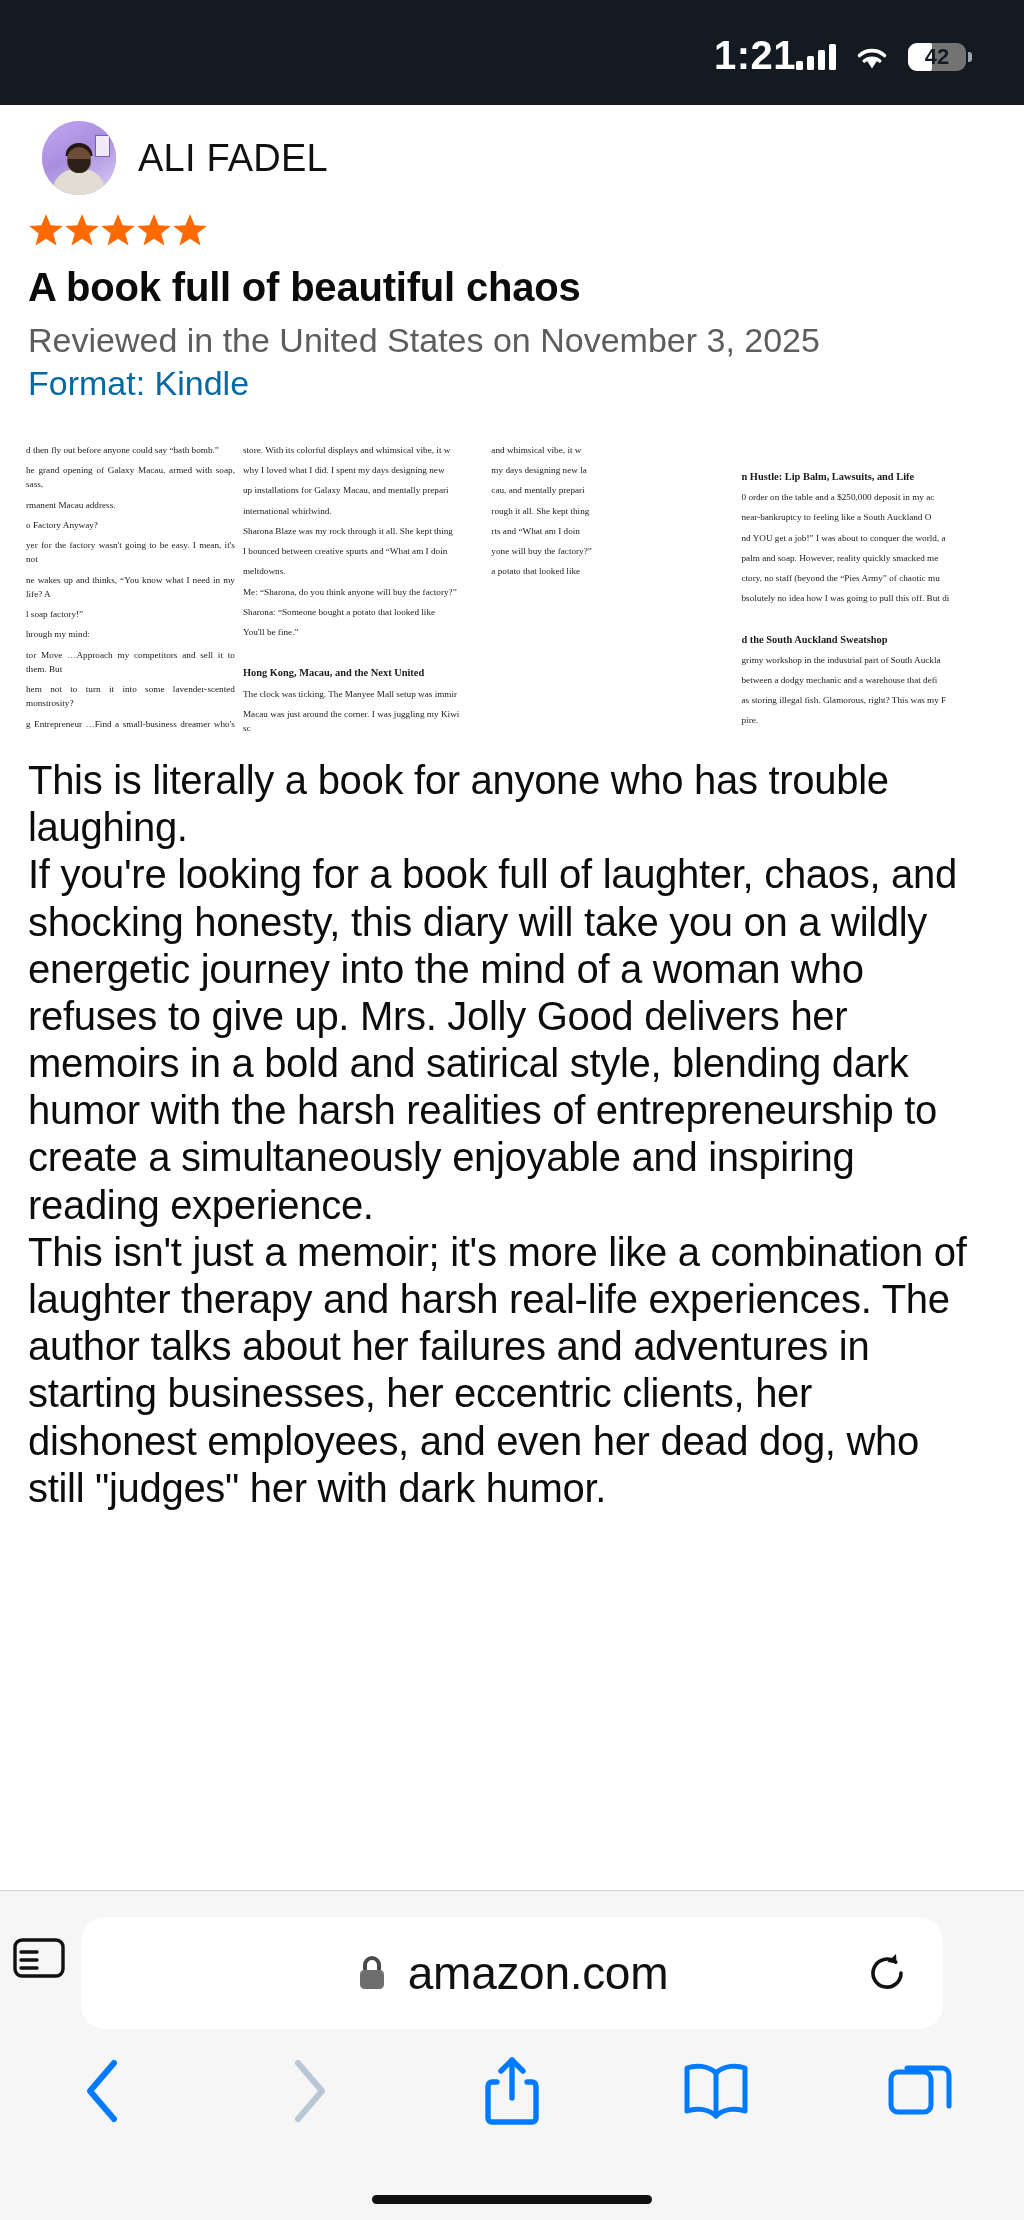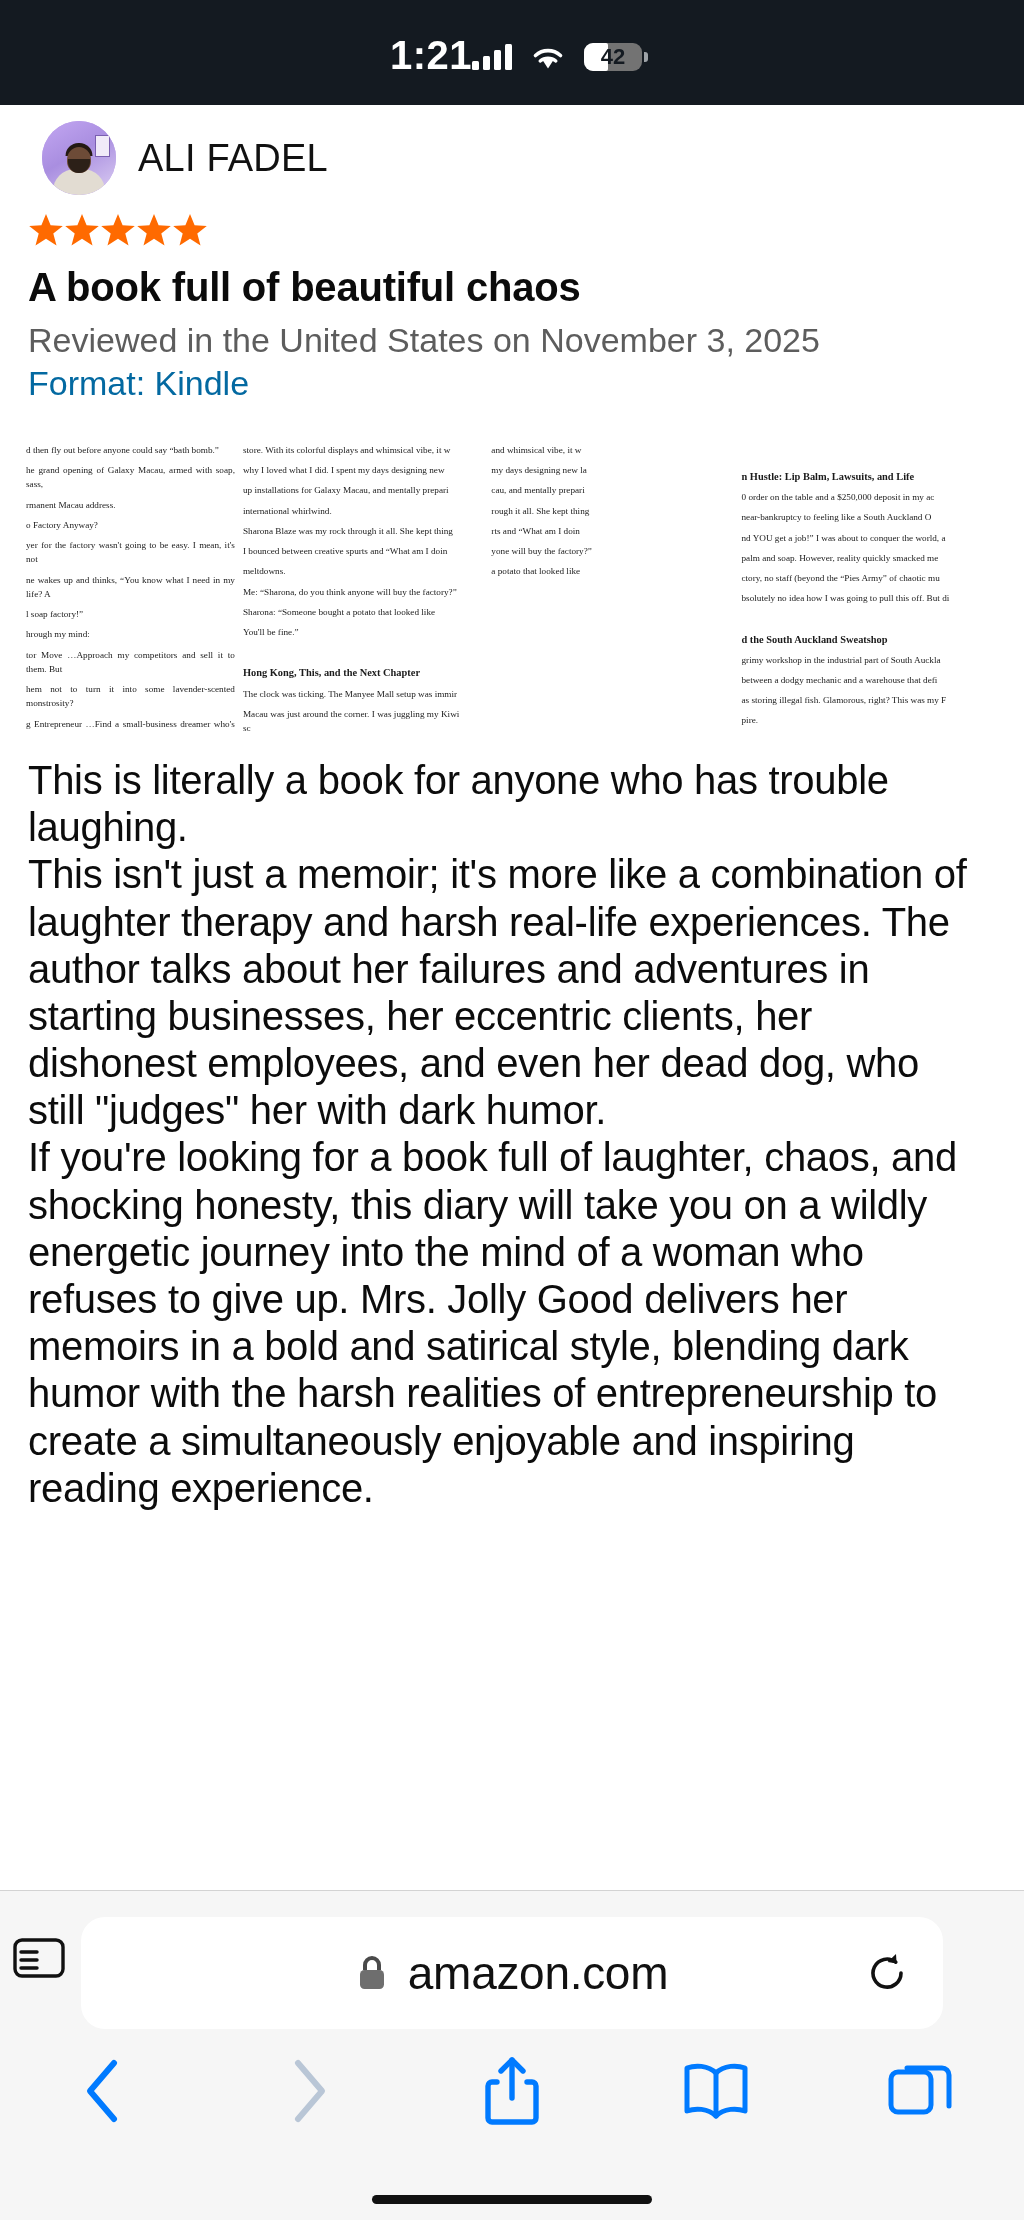--- a/index.html
+++ b/index.html
@@ -10,22 +10,22 @@
     overflow:hidden;
     position:relative;
   }
 
   
   .statusbar {
     height:105px;
     background:#141a21;
     display:flex;
     align-items:center;
-    justify-content:center;
-    padding:0 92px 0 0;
+    justify-content:flex-end;
+    padding:0 58px 0 0;
     position:relative;
   }
   .sb-time {
     color:#ffffff;
     font-size:40px;
     font-weight:600;
     letter-spacing:0.5px;
     margin-left:100px;
     margin-top:6px;
   }
@@ -271,21 +271,21 @@
         <p>store. With its colorful displays and whimsical vibe, it w</p>
         <p>why I loved what I did. I spent my days designing new</p>
         <p>up installations for Galaxy Macau, and mentally prepari</p>
         <p>international whirlwind.</p>
         <p>Sharona Blaze was my rock through it all. She kept thing</p>
         <p>I bounced between creative spurts and “What am I doin</p>
         <p>meltdowns.</p>
         <p>Me: “Sharona, do you think anyone will buy the factory?”</p>
         <p>Sharona: “Someone bought a potato that looked like</p>
         <p>You'll be fine.”</p>
-        <h4>Hong Kong, This, and the Next Chapter</h4>
+        <h4>Hong Kong, Macau, and the Next United</h4>
         <p>The clock was ticking. The Manyee Mall setup was immir</p>
         <p>Macau was just around the corner. I was juggling my Kiwi sc</p>
         <p>Kong chaos, and Macau glitz with the grace of someone who</p>
       </div>
     <div class="bcol c3">
         <p>and whimsical vibe, it w</p>
         <p>my days designing new la</p>
         <p>cau, and mentally prepari</p>
         <p>rough it all. She kept thing</p>
         <p>rts and “What am I doin</p>
@@ -305,22 +305,22 @@
         <p>between a dodgy mechanic and a warehouse that defi</p>
         <p>as storing illegal fish. Glamorous, right? This was my F</p>
         <p>pire.</p>
         <p>heart, became my unofficial COO, rallying our team of</p>
         <p>like a general leading an army. Every day, they would</p>
       </div>
   </div>
 
   <div class="rev-body">
       <div>This is literally a book for anyone who has trouble laughing.</div>
+      <div>If you're looking for a book full of laughter, chaos, and shocking honesty, this diary will take you on a wildly energetic journey into the mind of a woman who refuses to give up. Mrs. Jolly Good delivers her memoirs in a bold and satirical style, blending dark humor with the harsh realities of entrepreneurship to create a simultaneously enjoyable and inspiring reading experience.</div>
       <div>This isn't just a memoir; it's more like a combination of laughter therapy and harsh real-life experiences. The author talks about her failures and adventures in starting businesses, her eccentric clients, her dishonest employees, and even her dead dog, who still "judges" her with dark humor.</div>
-      <div>If you're looking for a book full of laughter, chaos, and shocking honesty, this diary will take you on a wildly energetic journey into the mind of a woman who refuses to give up. Mrs. Jolly Good delivers her memoirs in a bold and satirical style, blending dark humor with the harsh realities of entrepreneurship to create a simultaneously enjoyable and inspiring reading experience.</div>
     </div>
 </div>
 
 <div class="safari">
   <div class="urlrow">
     <div class="sidebar-btn">
       <svg width="52" height="44" viewBox="0 0 52 44">
         <rect x="2" y="4" width="48" height="36" rx="7" stroke="#111" stroke-width="3.4" fill="none"></rect>
         <line x1="8" y1="16" x2="24" y2="16" stroke="#111" stroke-width="3.4" stroke-linecap="round"></line>
         <line x1="8" y1="24" x2="24" y2="24" stroke="#111" stroke-width="3.4" stroke-linecap="round"></line>

